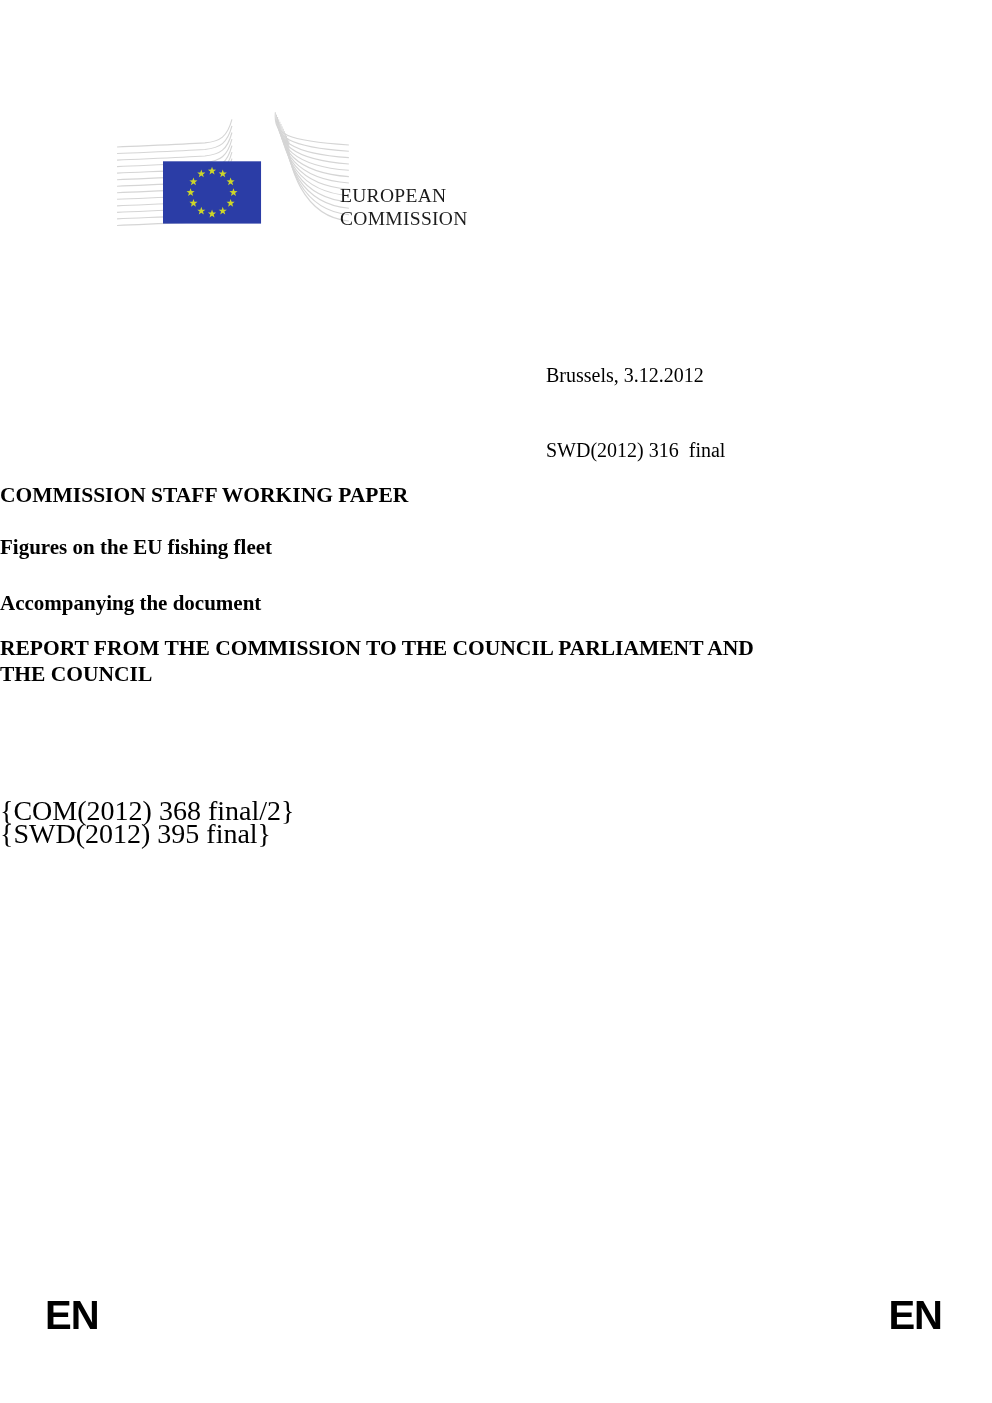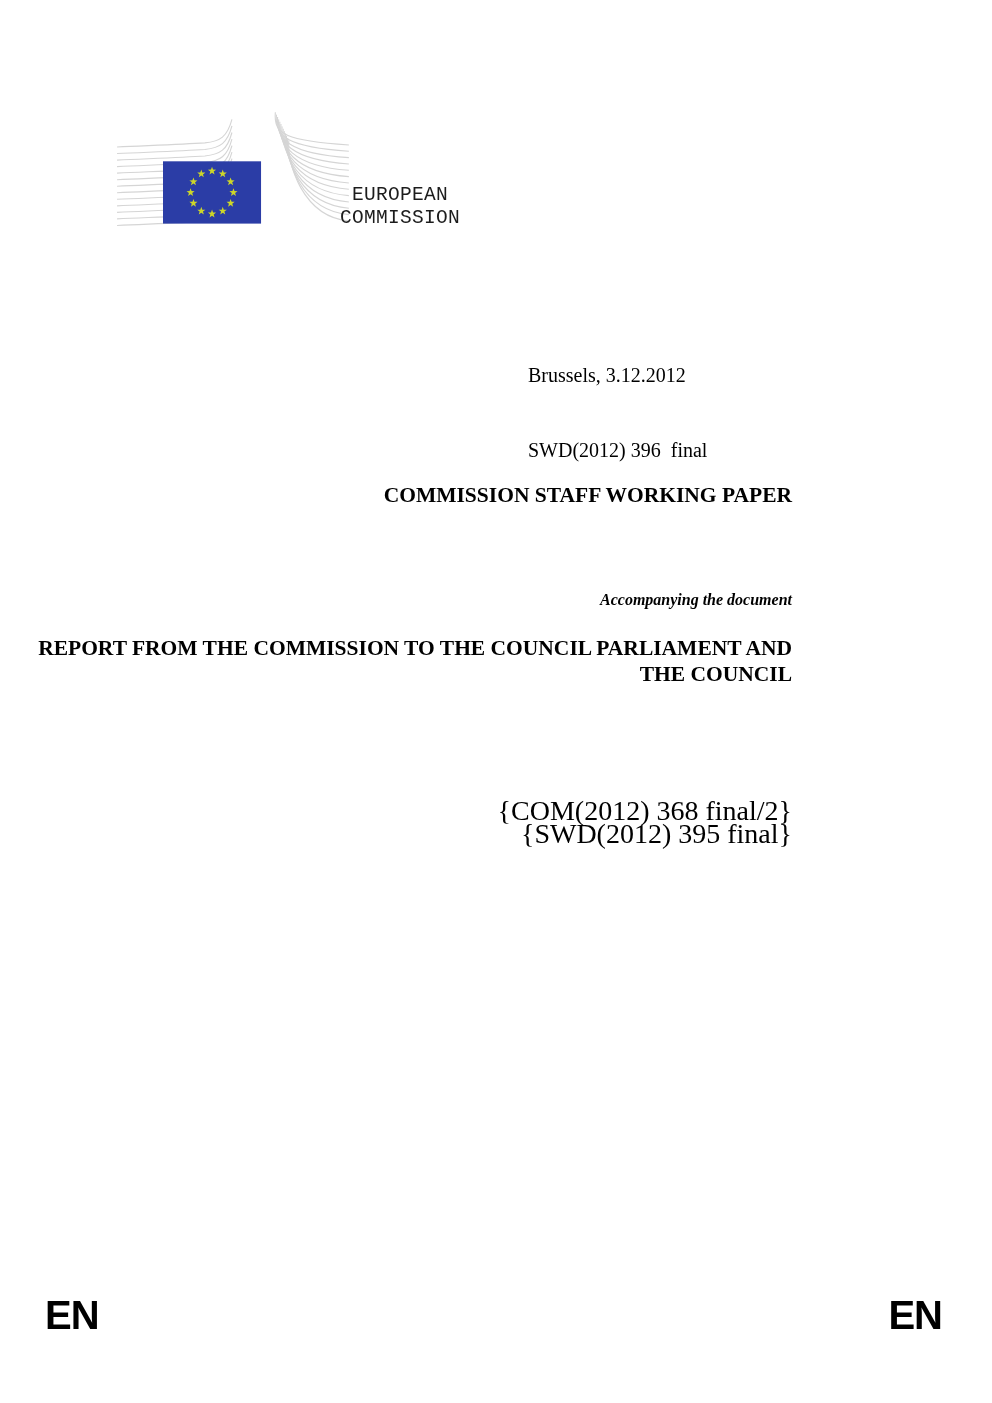--- a/index.html
+++ b/index.html
@@ -9,34 +9,34 @@
     height:1403px;
     background:#ffffff;
     overflow:hidden;
     font-family:"Liberation Serif","DejaVu Serif",serif;
     color:#000;
   }
   
   .logo-wrap{position:absolute;left:115px;top:108px;width:240px;height:125px;}
   .inst-name{
     position:absolute;left:340px;top:184px;
-    font-family:Liberation Mono, monospace;
-    font-size:19.5px;line-height:23px;color:#1c1c1c;letter-spacing:.3px;text-align:center;
+    font-family:Liberation Serif, serif;
+    font-size:19.5px;line-height:23px;color:#1c1c1c;letter-spacing:.3px;
   }
   
   .date-block{
-    position:absolute;left:528px;top:313px;
+    position:absolute;left:546px;top:313px;
     font-size:20px;line-height:25px;white-space:pre;
   }
   
-  .center{position:absolute;left:0;width:792px;text-align:right;}
+  .center{position:absolute;left:0;width:792px;text-align:left;}
   .b{font-weight:bold;}
   .doc-type{top:483px;font-size:21.5px;}
   .doc-subject{top:535px;font-size:21px;}
-  .accompanying{top:591px;font-size:16px;font-style:italic;}
+  .accompanying{top:591px;font-size:21px;}
   .report-title{top:635px;font-size:21.5px;line-height:26px;}
   .subject{top:721px;font-size:21px;line-height:26px;}
   .refs{top:799px;font-size:28px;line-height:23px;}
   
   .lang{
     position:absolute;top:1295px;
     font-family:"Liberation Sans","DejaVu Sans",sans-serif;
     font-weight:bold;font-size:40px;line-height:40px;color:#000;
     letter-spacing:-1px;
   }
@@ -98,25 +98,26 @@
     </svg>
   </div>
 
   <div class="inst-name">
     <div>EUROPEAN</div>
     <div>COMMISSION</div>
   </div>
 
   <div class="date-block">
     <div>Brussels, 3.12.2012</div>
-    <div>SWD(2012) 396  final</div>
+    <div>SWD(2012) 316  final</div>
   </div>
 
   <div class="center doc-type b">COMMISSION STAFF WORKING PAPER</div>
 
+  <div class="center doc-subject b">Figures on the EU fishing fleet</div>
 
   <div class="center accompanying b">Accompanying the document</div>
 
   <div class="center report-title b">
     <div>REPORT FROM THE COMMISSION TO THE COUNCIL PARLIAMENT AND</div>
     <div>THE COUNCIL</div>
   </div>
 
 
   <div class="center refs">

